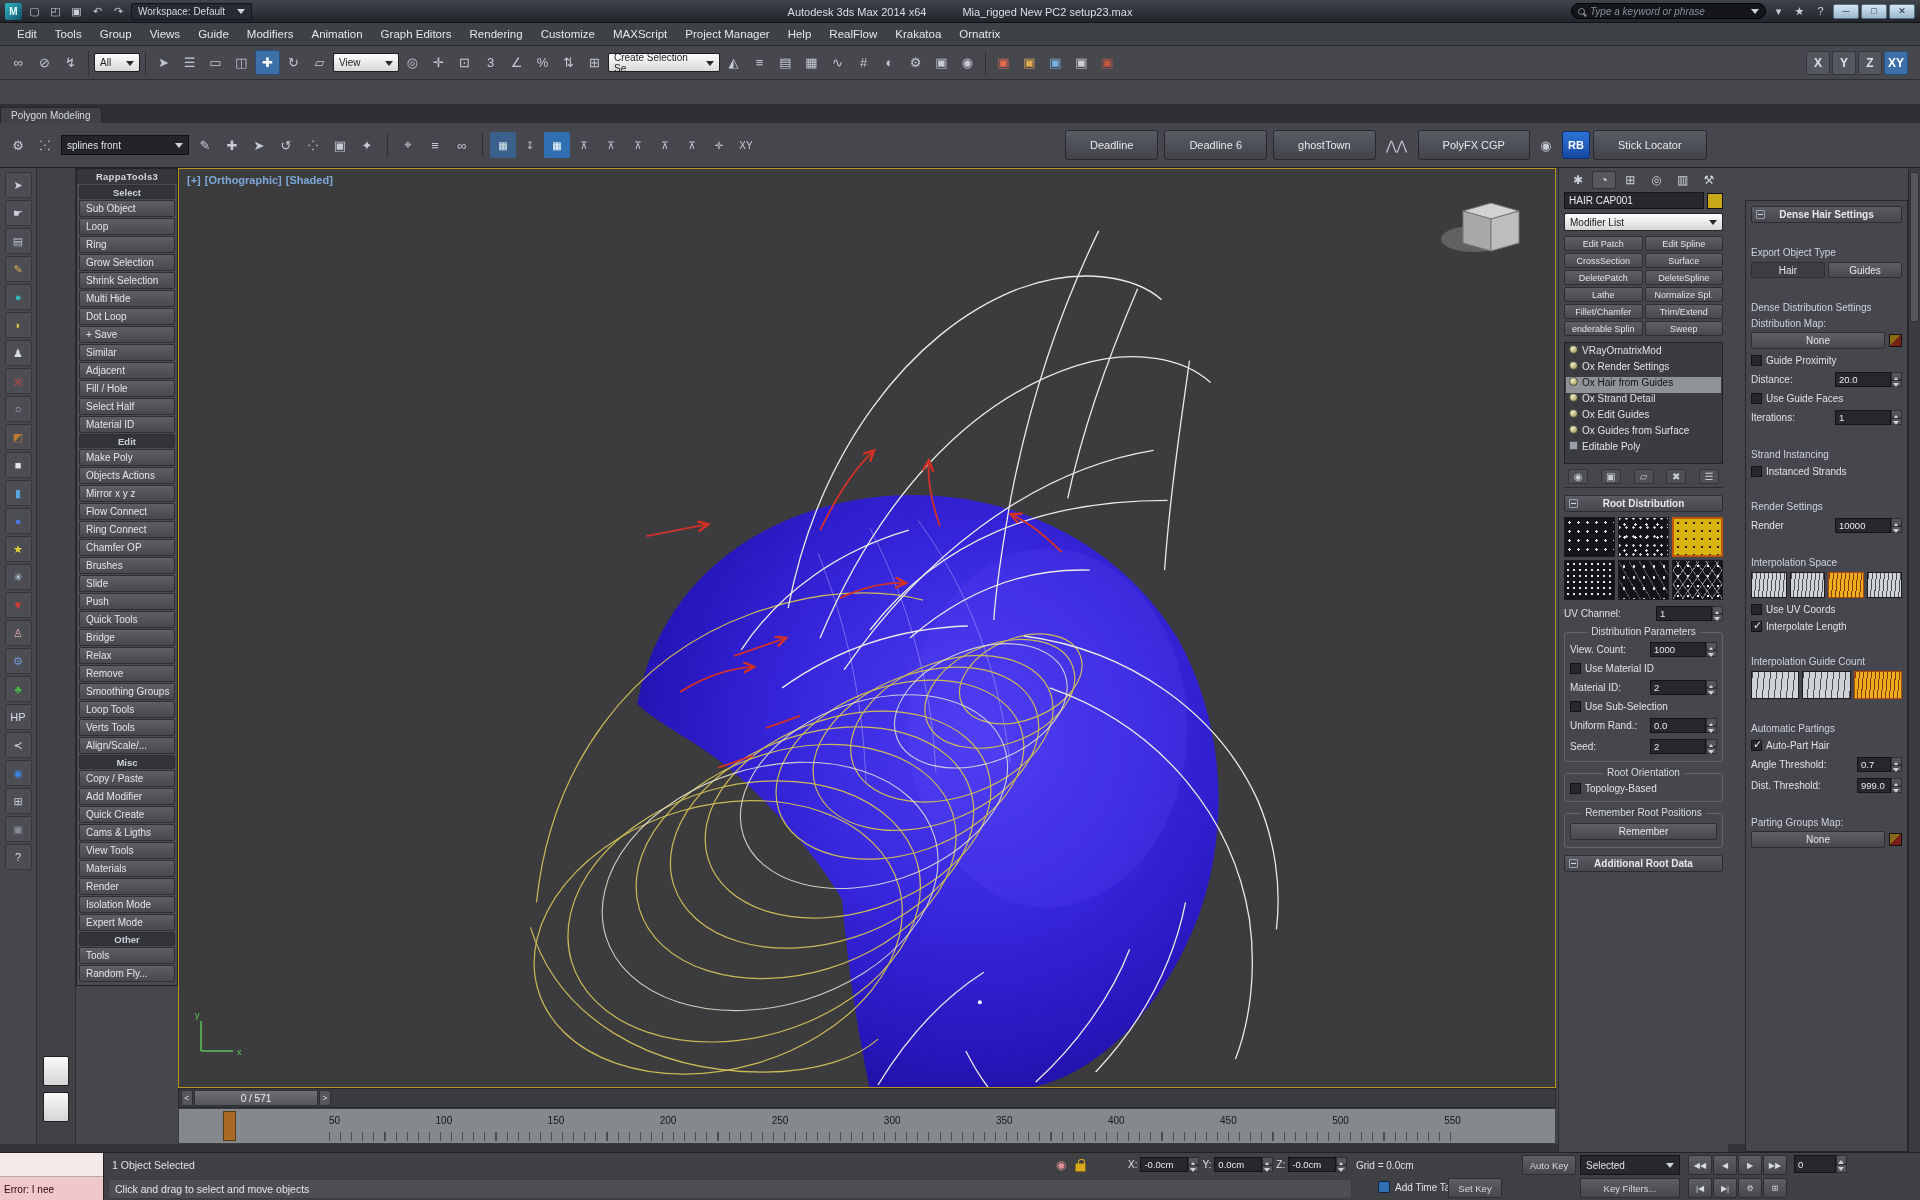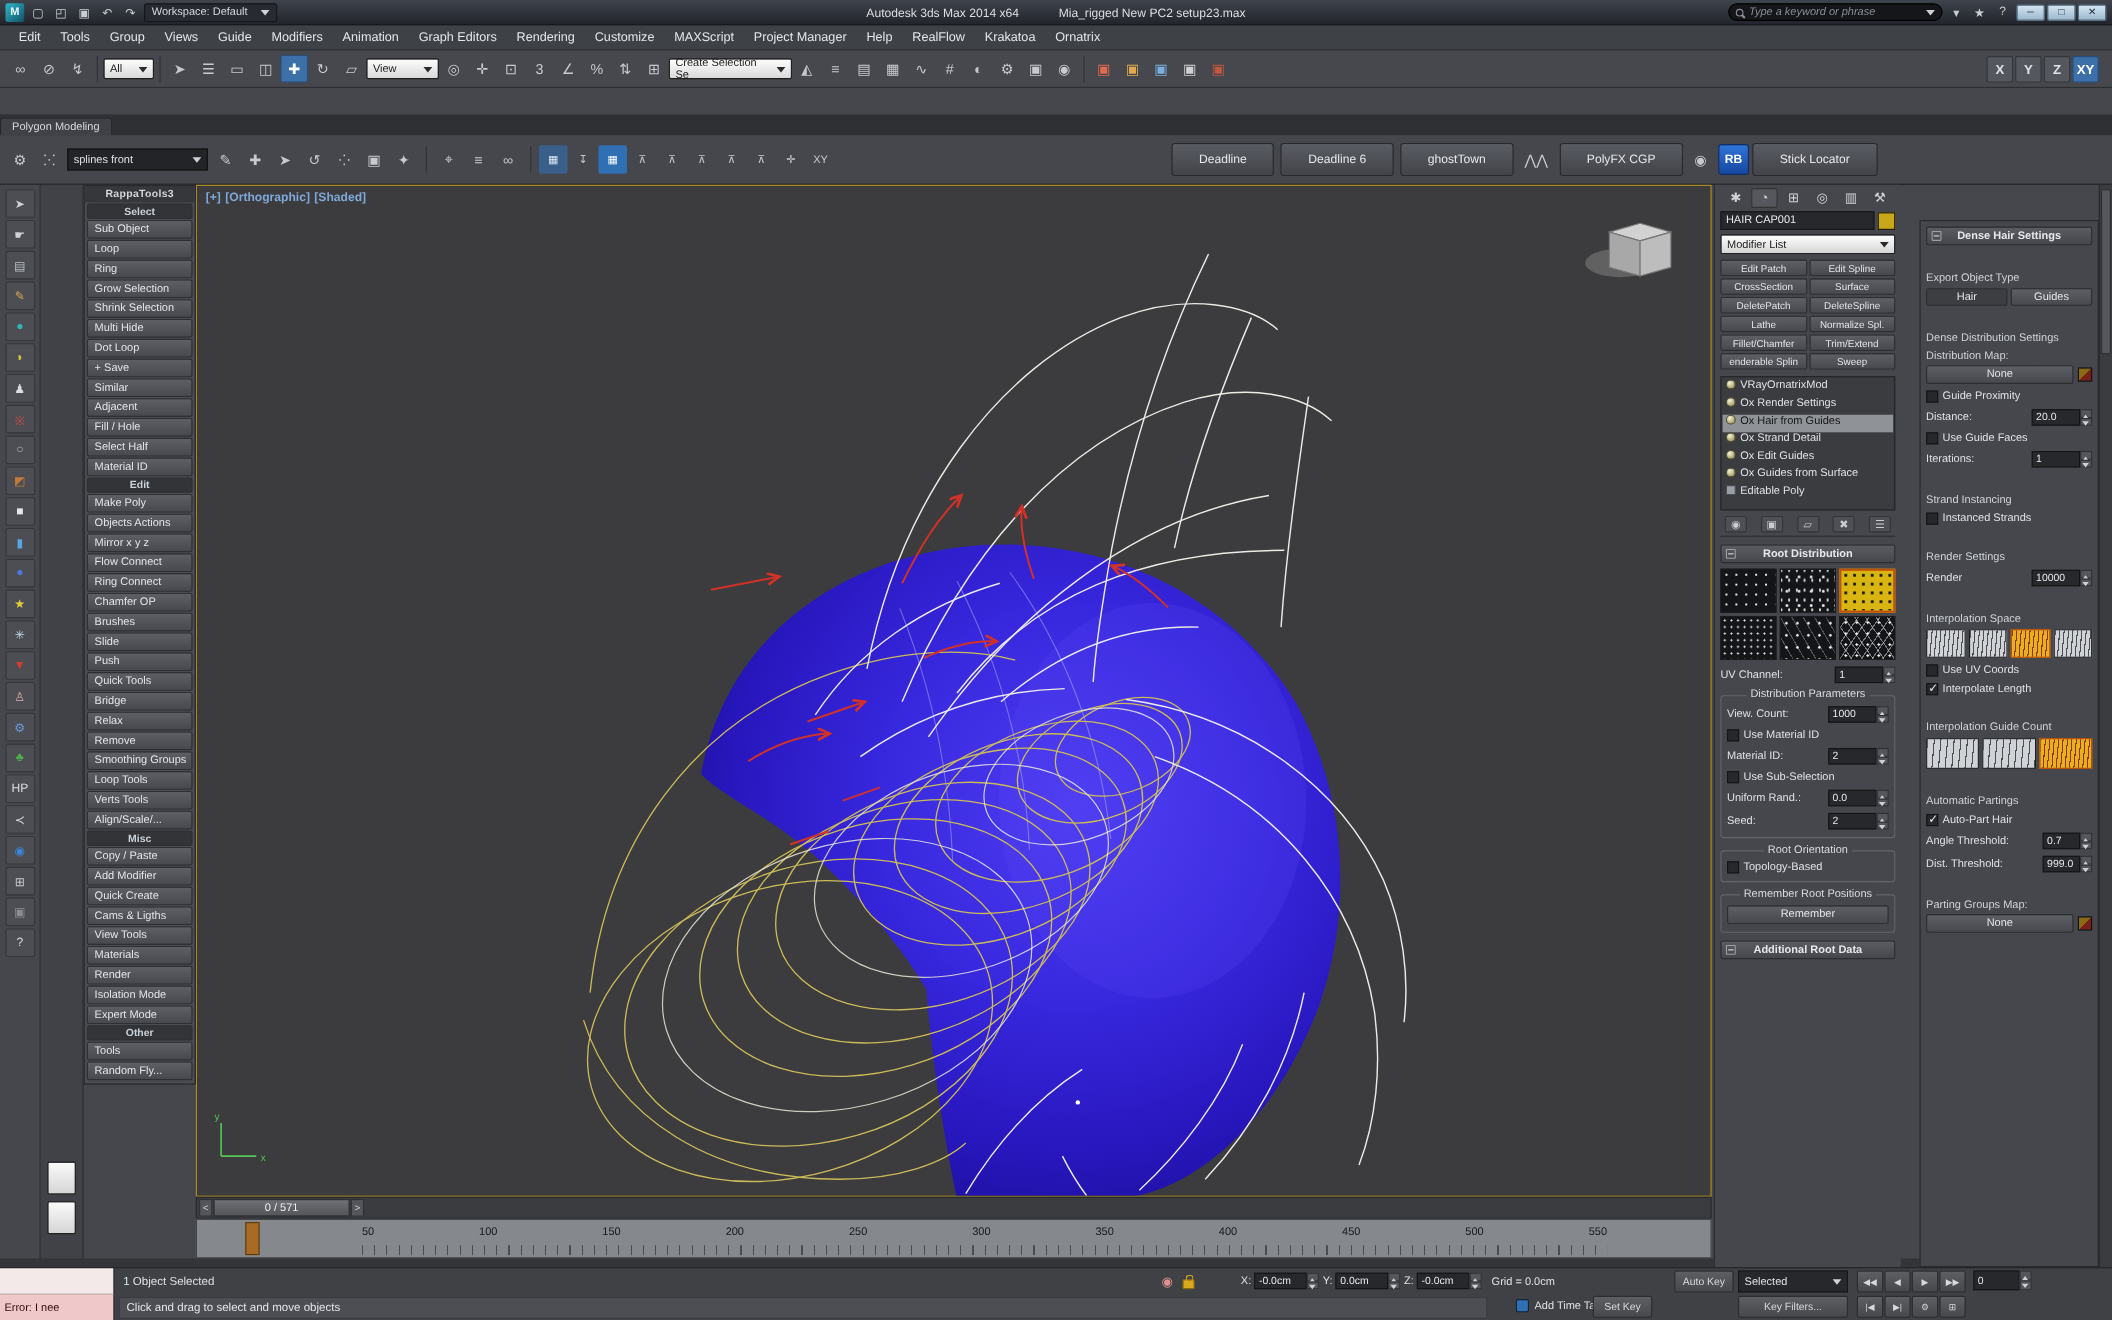--- a/index.html
+++ b/index.html
@@ -100,21 +100,21 @@
 .thumb{height:40px;border:1px solid #191a1c;background:#141518}
 .p1{background-image:radial-gradient(#e8e8e8 1px,transparent 1.3px);background-size:9px 9px}
 .p2{background-image:radial-gradient(#e8e8e8 1px,transparent 1.3px),radial-gradient(#cfcfcf 1px,transparent 1.3px);background-size:11px 13px,7px 9px;background-position:0 0,4px 5px}
 .p3{background-color:#d9b511;background-image:radial-gradient(#1a1a1a 1.2px,transparent 1.5px);background-size:8px 8px;border:2px solid #c2540a}
 .p4{background-image:radial-gradient(#e8e8e8 .8px,transparent 1px);background-size:6px 6px}
 .p5{background-image:radial-gradient(#e8e8e8 1px,transparent 1.3px),repeating-linear-gradient(60deg,rgba(200,200,200,.35) 0 1px,transparent 1px 9px);background-size:10px 11px,auto}
 .p6{background-image:repeating-linear-gradient(55deg,rgba(220,220,220,.5) 0 1px,transparent 1px 8px),repeating-linear-gradient(-55deg,rgba(220,220,220,.5) 0 1px,transparent 1px 8px),radial-gradient(#fff 1px,transparent 1.2px);background-size:auto,auto,10px 10px}
 .prow{display:flex;align-items:center;gap:4px;margin-top:6px;font-size:10px;color:#dfe1e5}
 .prow .lbl{white-space:nowrap}
 .spin{display:flex;align-items:center;margin-left:auto}
-.spin .val{width:44px;height:15px;background:#26282c;border:1px solid #131416;color:#e8eaed;font-size:9.5px;padding:0 3px;display:flex;align-items:center}
+.spin .val{width:56px;height:15px;background:#26282c;border:1px solid #131416;color:#e8eaed;font-size:9.5px;padding:0 3px;display:flex;align-items:center}
 .spin .arrs{width:11px;height:15px;display:flex;flex-direction:column}
 .spin .arrs i{flex:1;background:#54565b;border:1px solid #2e3034;position:relative}
 .spin .arrs i.u::after,.spin .arrs i.d::after{content:"";position:absolute;left:1px;border:3px solid transparent}
 .spin .arrs i.u::after{top:1px;border-bottom:4px solid #cdd1d6}
 .spin .arrs i.d::after{top:2px;border-top:4px solid #cdd1d6}
 .cb{width:11px;height:11px;background:#26282c;border:1px solid #131416;position:relative;flex:0 0 auto}
 .cb.on::after{content:"✓";position:absolute;left:1px;top:-3px;color:#e8eaed;font-size:11px}
 .group{border:1px solid #63656a;border-radius:3px;margin-top:11px;padding:5px 5px 7px;position:relative}
 .gtitle{position:absolute;top:-7px;left:50%;transform:translateX(-50%);background:#45474c;padding:0 4px;font-size:10px;color:#d9dce0;white-space:nowrap}
 .wide-btn{height:17px;background:linear-gradient(#5d5f64,#47494e);border:1px solid #2c2e32;border-radius:2px;color:#e4e6e9;font-size:10px;display:flex;align-items:center;justify-content:center;margin-top:4px}

